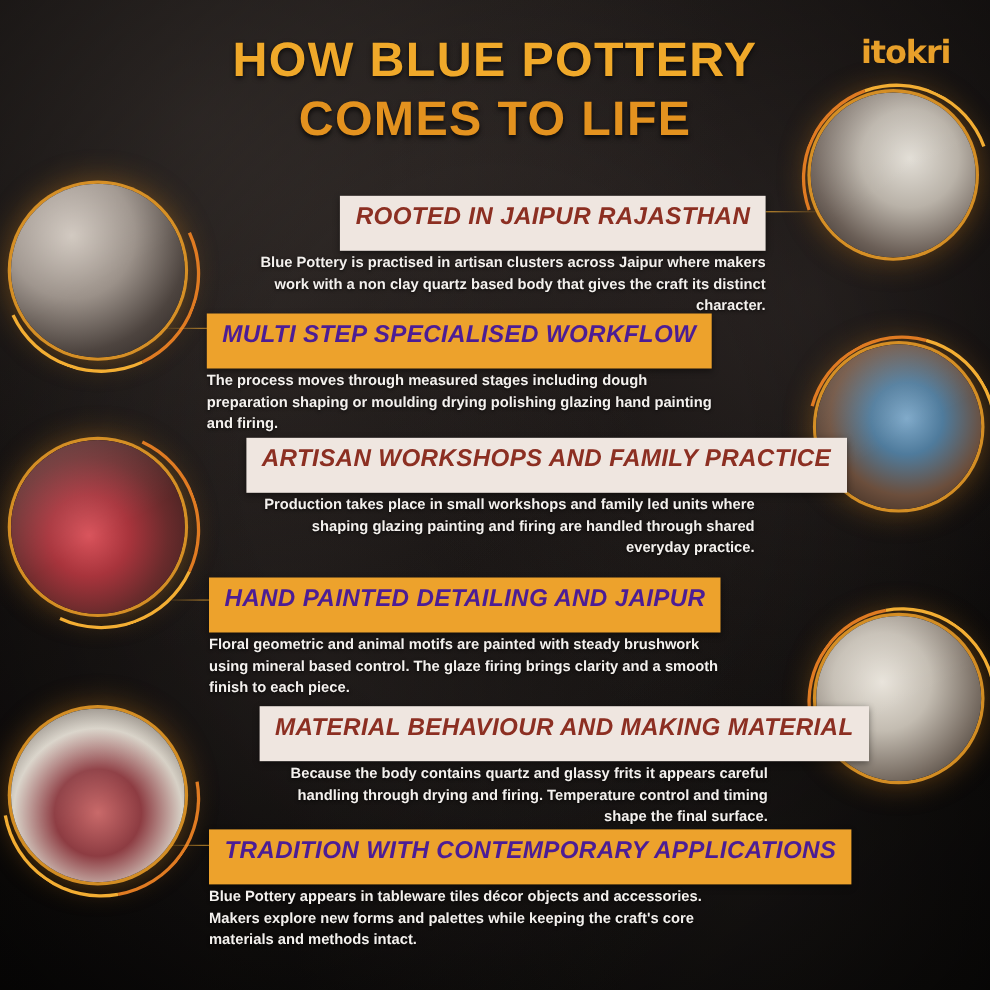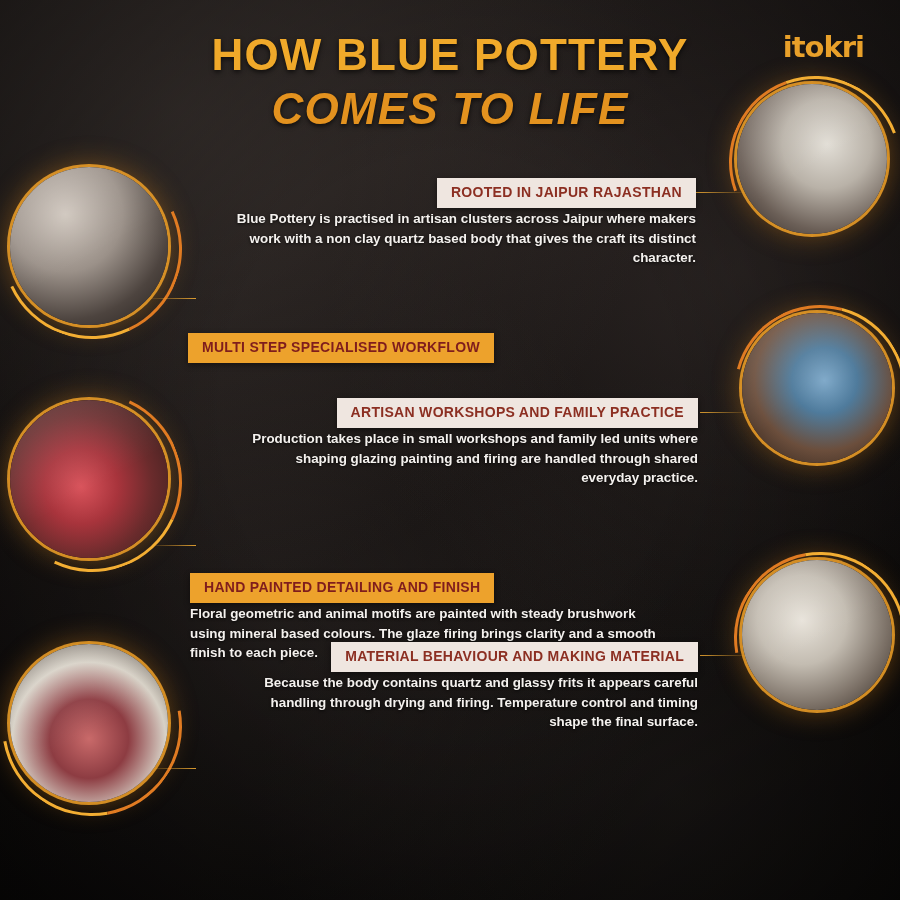--- a/index.html
+++ b/index.html
@@ -40,21 +40,21 @@
     z-index: 6;
   }
   .title-line {
     font-size: 44px;
     font-weight: bold;
     letter-spacing: 1.2px;
     line-height: 1.22;
     color: #f0a92a;
     text-shadow: 0 2px 5px rgba(0,0,0,0.7);
   }
-  .title-line.second { color: #e3921f; font-style: italic; }
+  .title-line.second { color: #e3921f; }
 
   .brand {
     position: absolute;
     top: 30px;
     right: 36px;
     z-index: 8;
     font-size: 29px;
     font-weight: bold;
     letter-spacing: -1px;
     color: #e8a02a;
@@ -107,29 +107,30 @@
       radial-gradient(circle at 40% 40%, #e8e3da 0%, #c3bcb1 35%, #7a6f65 68%, #2c2520 100%),
       linear-gradient(200deg, #8d8177, #2e2723); }
   .tex-f { background:
       radial-gradient(circle at 50% 60%, #c96a6a 0%, #8d3c42 32%, #d7d1c6 62%, #3a302a 100%),
       linear-gradient(120deg, #a04a4c, #2d2522); }
 
   
   .section { position: absolute; z-index: 7; }
   .chip {
     display: inline-block;
-    padding: 6px 14px 8px 14px;
-    font-size: 14px;
-    font-weight: bold;
+    padding: 6px 14px 18px 14px;
+    font-size: 22px;
+    font-weight: bold;
+    font-style: italic;
     letter-spacing: 0.3px;
     white-space: nowrap;
     box-shadow: 0 2px 6px rgba(0,0,0,0.45);
   }
   .chip.light { background: #efe6e0; color: #8c2f22; }
-  .chip.amber { background: #eda22c; color: #7f1d1d; margin-top: 48px; }
+  .chip.amber { background: #eda22c; color: #4c1d95; }
   .body-text {
     font-size: 13.4px;
     font-weight: bold;
     line-height: 1.46;
     color: #f4f1ee;
     text-shadow: 0 1px 3px rgba(0,0,0,0.75);
     margin-top: 1px;
   }
   .align-right { text-align: right; }
   .align-left { text-align: left; }
@@ -201,31 +202,36 @@
   <div class="connector" style="left:700px; top:655px; width:46px;"></div>
   <div class="connector rev" style="left:152px; top:768px; width:44px;"></div>
 
   <div class="section align-right" style="left:236px; top:178px; width:460px;">
     <div class="chip light">ROOTED IN JAIPUR RAJASTHAN</div>
     <div class="body-text">Blue Pottery is practised in artisan clusters across Jaipur where makers work with a non clay quartz based body that gives the craft its distinct character.</div>
   </div>
 
   <div class="section align-left" style="left:188px; top:285px; width:470px;">
     <div class="chip amber">MULTI STEP SPECIALISED WORKFLOW</div>
-  </div>
-
-  <div class="section align-right" style="left:236px; top:398px; width:462px;">
+    <div class="body-text">The process moves through measured stages including dough preparation shaping or moulding drying polishing glazing hand painting and firing.</div>
+  </div>
+
+  <div class="section align-right" style="left:224px; top:398px; width:462px;">
     <div class="chip light">ARTISAN WORKSHOPS AND FAMILY PRACTICE</div>
     <div class="body-text">Production takes place in small workshops and family led units where shaping glazing painting and firing are handled through shared everyday practice.</div>
   </div>
 
   <div class="section align-left" style="left:190px; top:525px; width:470px;">
-    <div class="chip amber">HAND PAINTED DETAILING AND FINISH</div>
-    <div class="body-text">Floral geometric and animal motifs are painted with steady brushwork using mineral based colours. The glaze firing brings clarity and a smooth finish to each piece.</div>
+    <div class="chip amber">HAND PAINTED DETAILING AND JAIPUR</div>
+    <div class="body-text">Floral geometric and animal motifs are painted with steady brushwork using mineral based control. The glaze firing brings clarity and a smooth finish to each piece.</div>
   </div>
 
   <div class="section align-right" style="left:236px; top:642px; width:462px;">
     <div class="chip light">MATERIAL BEHAVIOUR AND MAKING MATERIAL</div>
     <div class="body-text">Because the body contains quartz and glassy frits it appears careful handling through drying and firing. Temperature control and timing shape the final surface.</div>
   </div>
 
+  <div class="section align-left" style="left:190px; top:754px; width:480px;">
+    <div class="chip amber">TRADITION WITH CONTEMPORARY APPLICATIONS</div>
+    <div class="body-text">Blue Pottery appears in tableware tiles décor objects and accessories. Makers explore new forms and palettes while keeping the craft's core materials and methods intact.</div>
+  </div>
 
 </div>
 
 </body></html>

